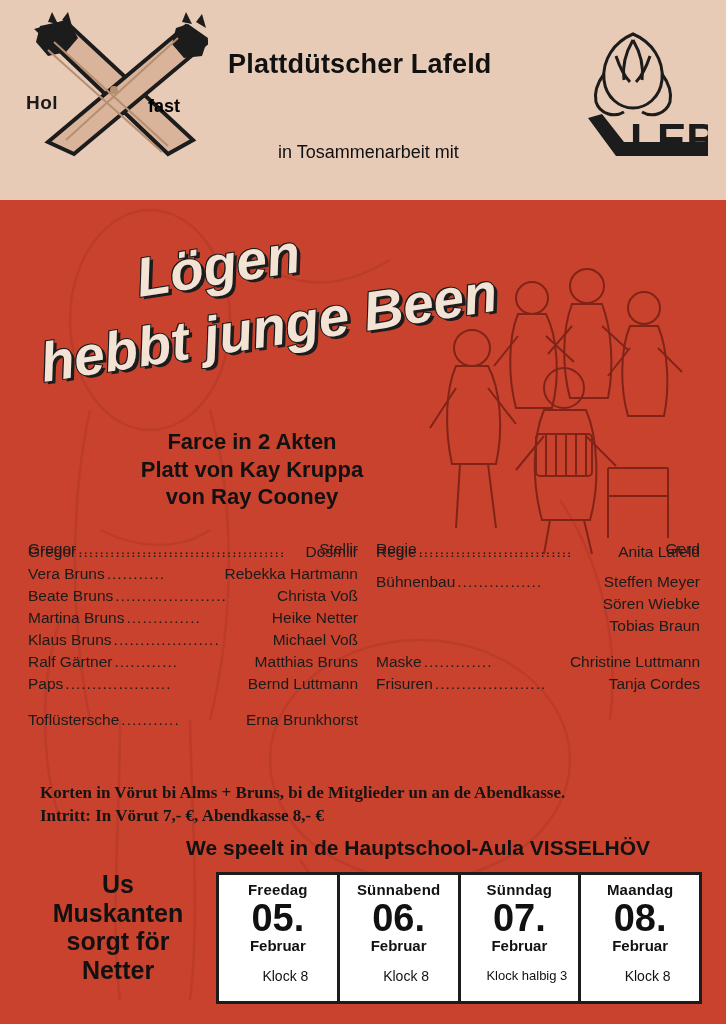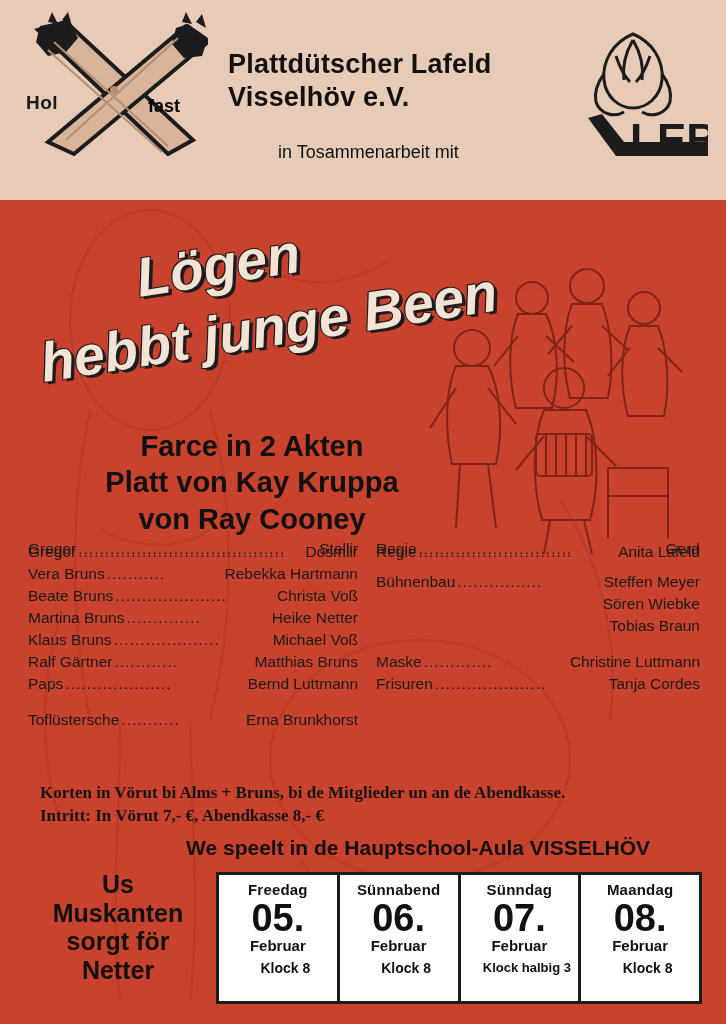--- a/index.html
+++ b/index.html
@@ -132,21 +132,21 @@
   .title-line.l2 { margin-left: 10px; margin-top: 14px; }
 
   
   .subtitle {
     position: absolute;
     left: 92px;
     top: 428px;
     width: 320px;
     text-align: center;
     color: #111;
-    font-size: 29px;
+    font-size: 22px;
     font-weight: bold;
     line-height: 1.25;
   }
 
   
   .cast {
     position: absolute;
     left: 28px;
     top: 538px;
     width: 672px;
@@ -248,22 +248,22 @@
     line-height: 1.05;
     margin-top: 1px;
   }
   .date-month {
     font-size: 15px;
     font-weight: bold;
     margin-top: -2px;
   }
   .date-time {
     font-size: 14px;
-    font-weight: bold;
-    margin-top: 6px;
+    font-weight: normal;
+    margin-top: 14px;
     padding-left: 15px;
   }
   .date-cell.narrow .date-time { font-size: 13px; }
 </style>
 </head>
 <body>
 
 <div class="poster">
 
   <div class="header">
@@ -289,21 +289,20 @@
             <path d="M160 26 L48 128" stroke="#b68f72" stroke-width="2" fill="none"></path>
             <circle cx="96" cy="78" r="4" fill="#b68f72"></circle>
           </g>
         </svg>
       </div>
       <div class="hol-text">Hol</div>
       <div class="fast-text">fast</div>
 
       <div class="club-name">
         <div>Plattdütscher Lafeld</div>
-        <div>Visselhöv e.V.</div>
       </div>
 
       <div class="coop-line">in Tosammenarbeit mit</div>
 
       <div class="leb-logo">
         <svg width="150" height="145" viewBox="0 0 150 145">
           <g fill="none" stroke="#1c1c1c" stroke-width="3">
             <path d="M75 12 C56 20 44 38 46 58 C48 76 62 86 75 86 C88 86 102 76 104 58 C106 38 94 20 75 12 Z"></path>
             <path d="M75 18 C68 30 64 44 66 58"></path>
             <path d="M75 18 C82 30 86 44 84 58"></path>

